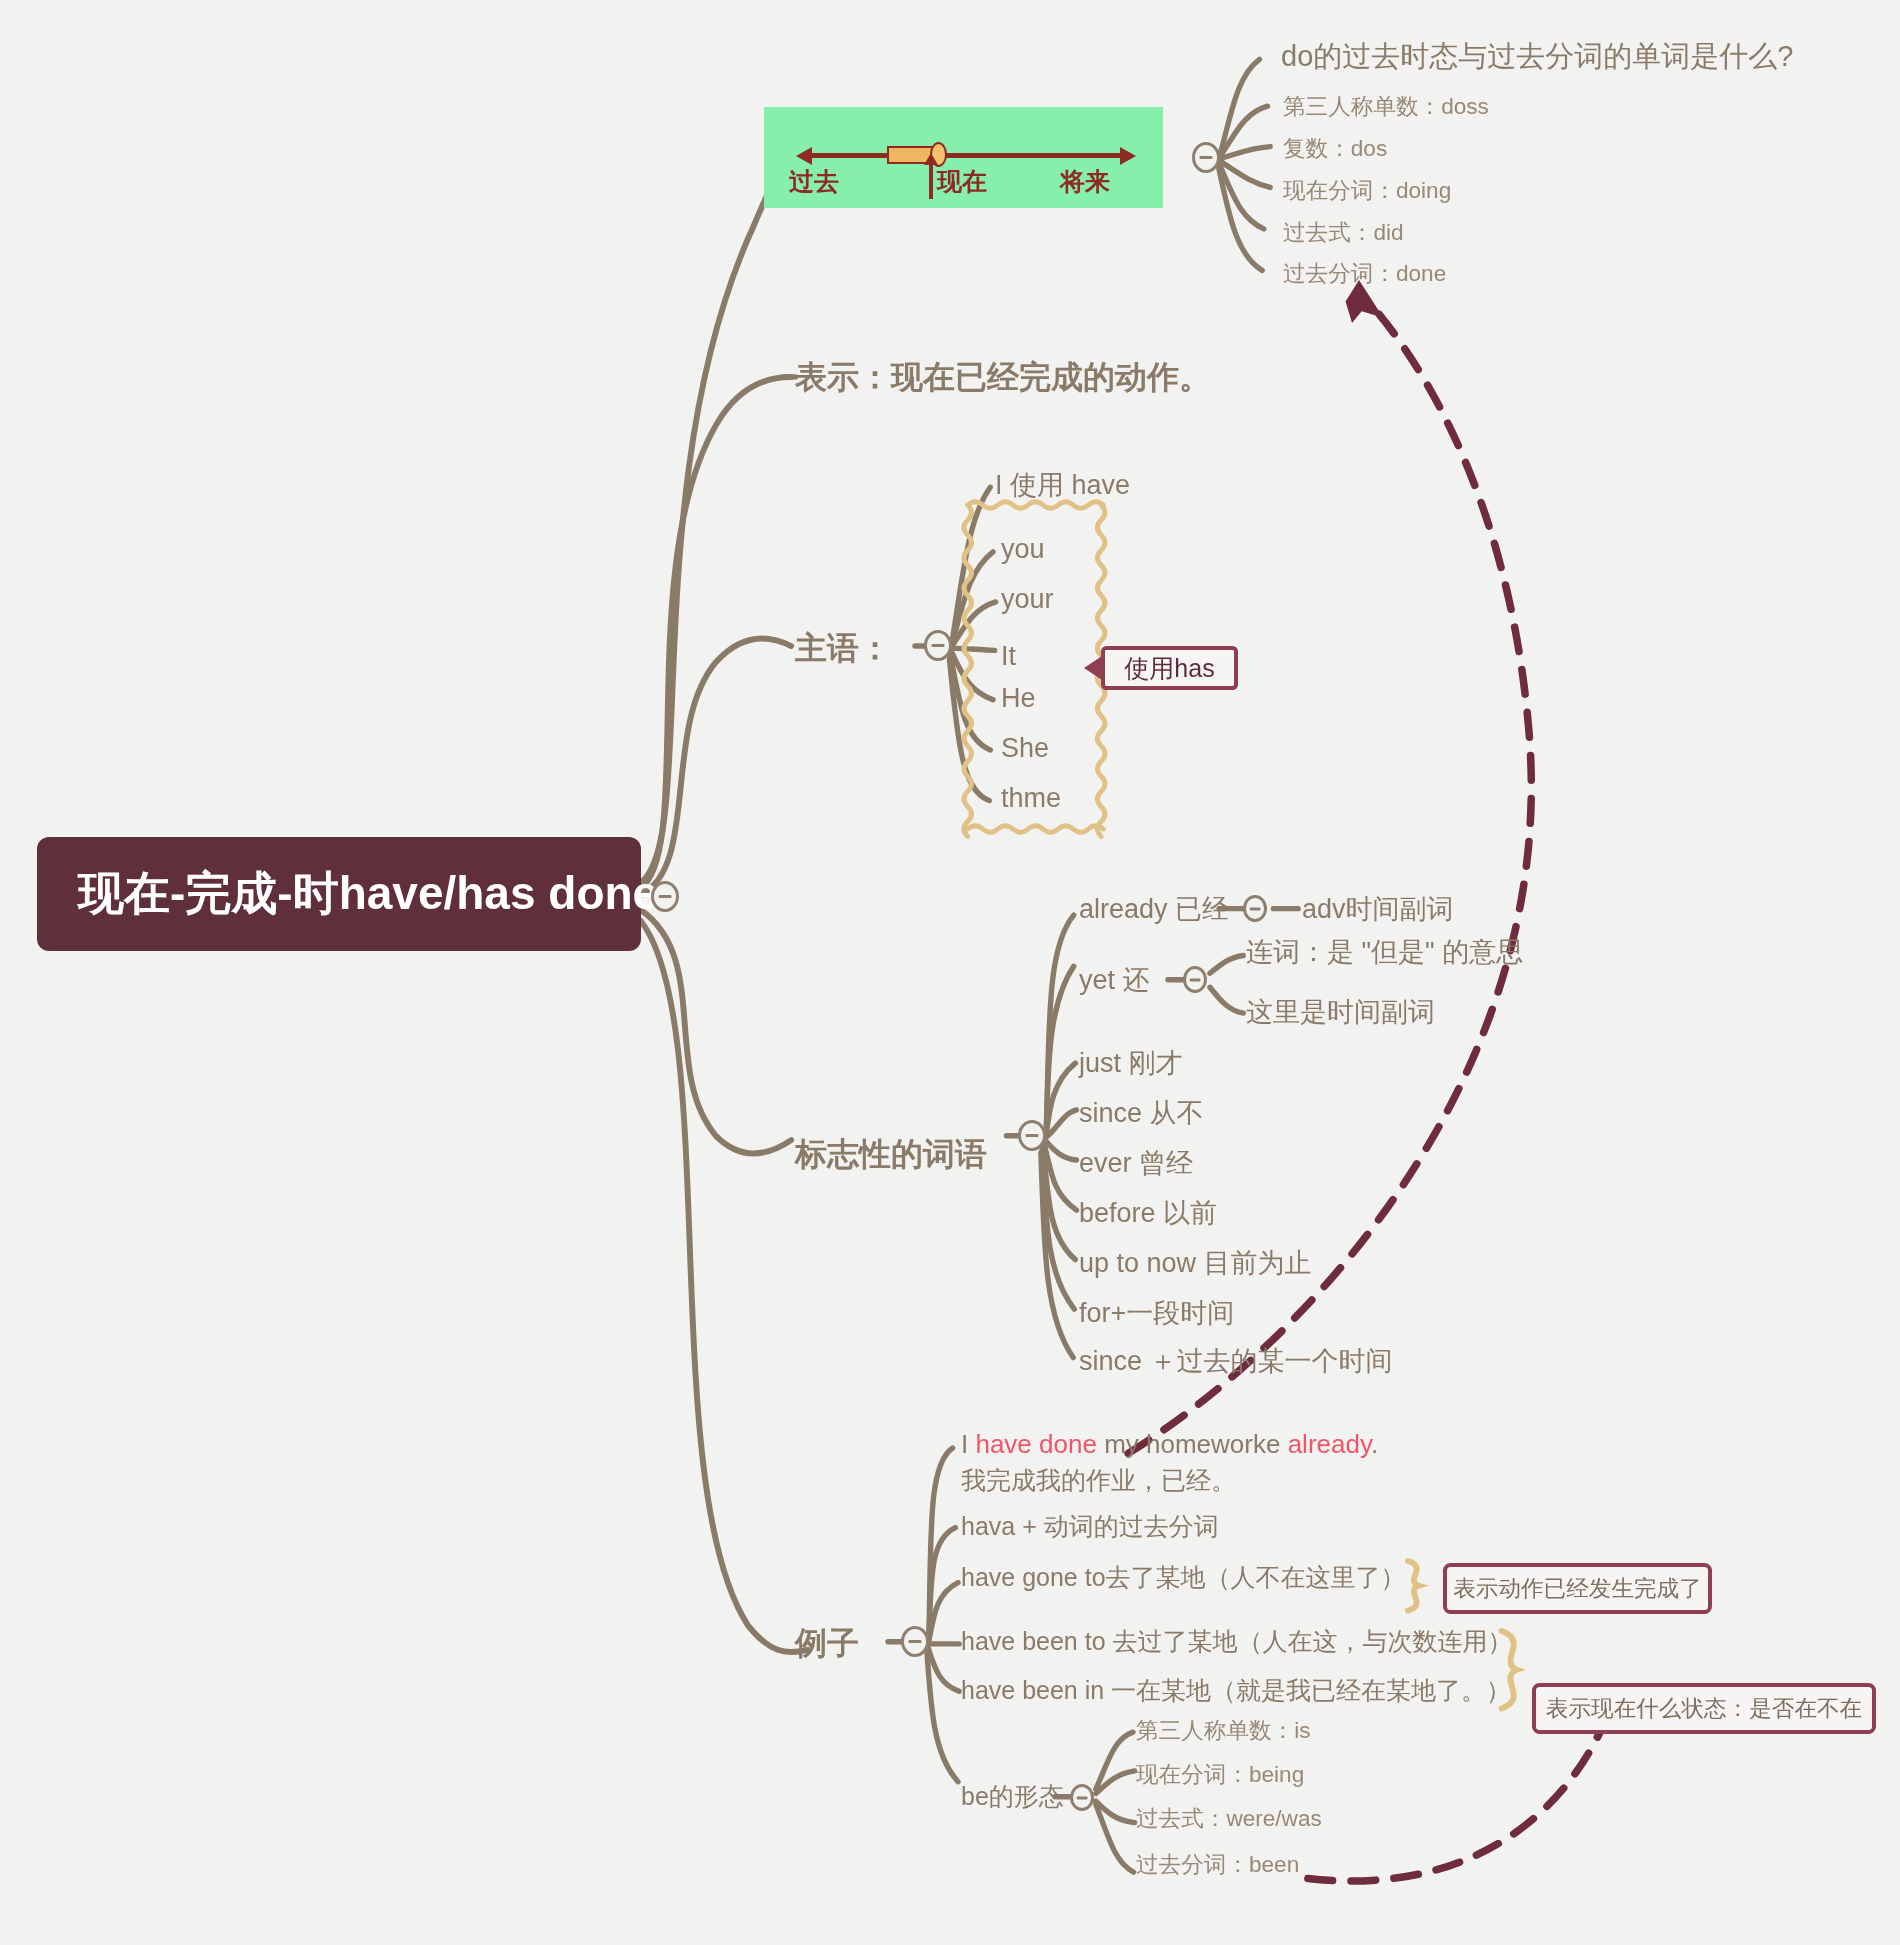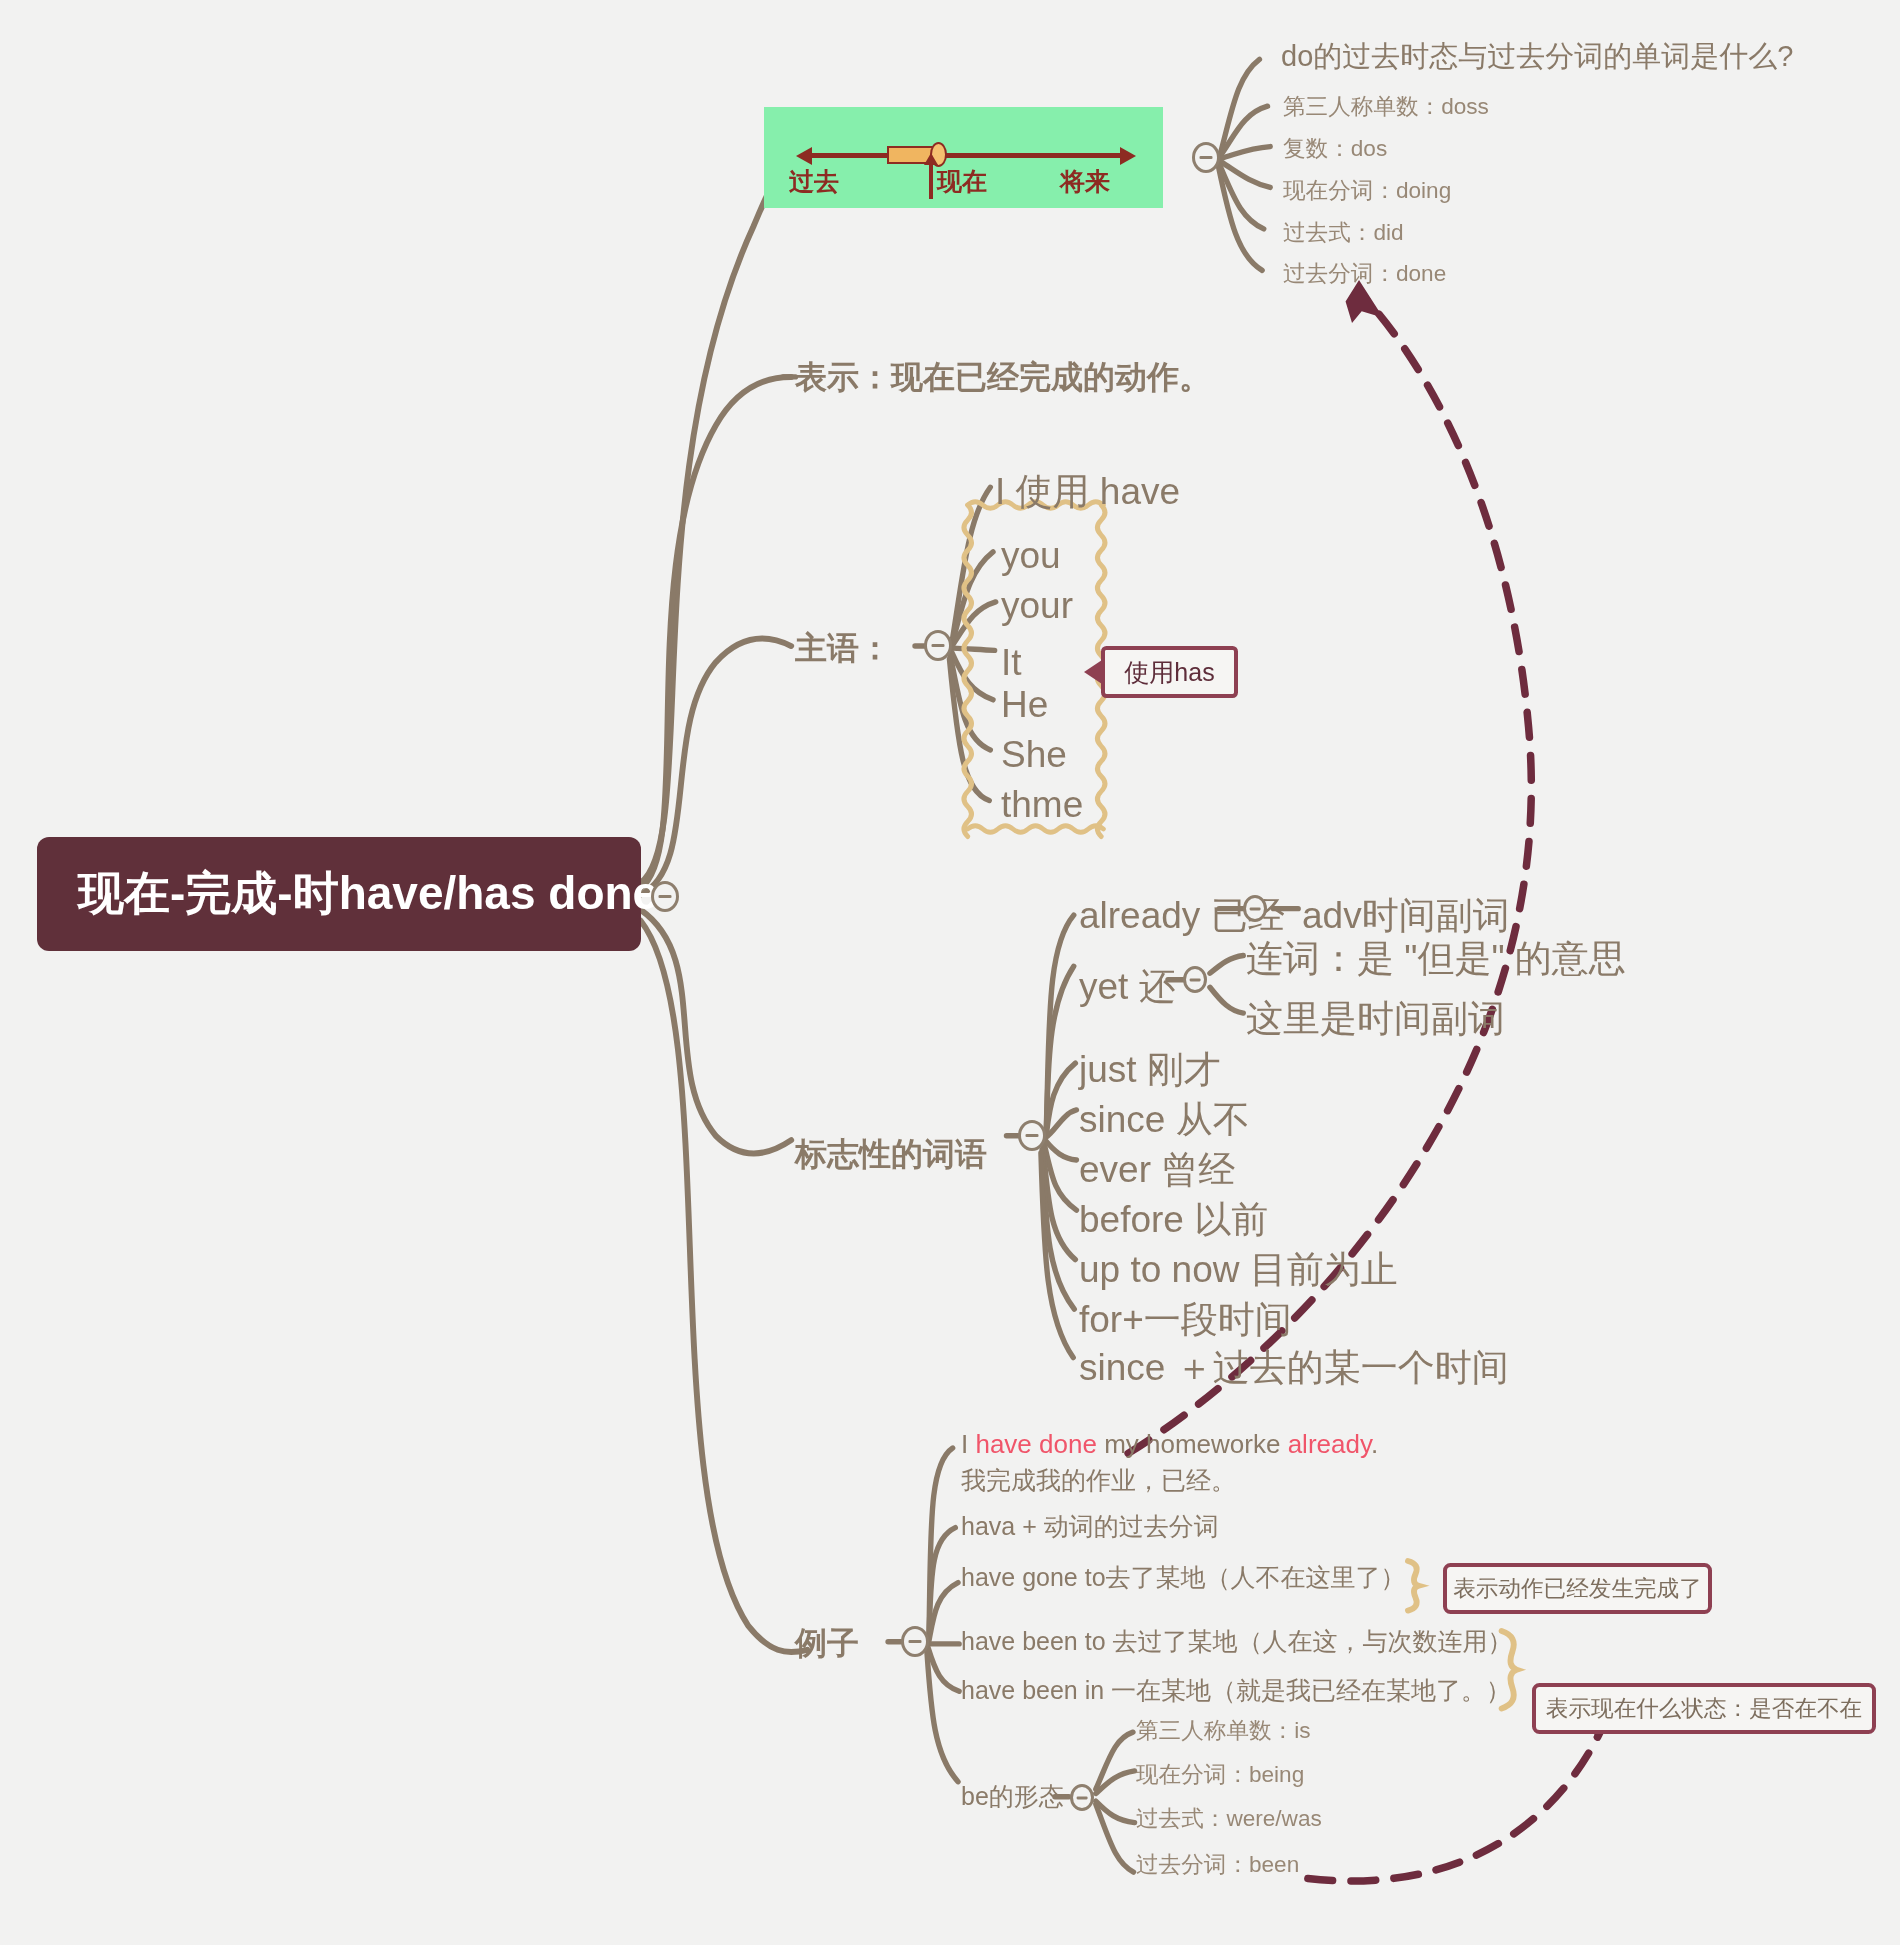--- a/index.html
+++ b/index.html
@@ -77,21 +77,21 @@
   }
   .toggle.sm::after { width: 10.8px; height: 3.2px; }
 
   
   .l1 {
     font-size: 32px;
     font-weight: bold;
     color: #8a7a68;
   }
   
-  .l2 { font-size: 37px; color: #8a7a68; }
+  .l2 { font-size: 27px; color: #8a7a68; }
   .l3 { font-size: 22.6px; color: #988876; }
   .l2b { font-size: 25px; color: #8a7a68; }
 
   
   #timeline-image {
     position: absolute;
     left: 764px;
     top: 107px;
     width: 399px;
     height: 101px;
@@ -181,21 +181,21 @@
     color: #5e2d3a;
     display: flex;
     align-items: center;
     justify-content: center;
     box-sizing: border-box;
   }
   #callout-has {
     left: 1101px;
     top: 646px;
     width: 137px;
-    height: 52px;
+    height: 44px;
     font-size: 25px;
   }
   #callout-has .tail {
     position: absolute;
     left: -21.5px;
     top: 50%;
     transform: translateY(-50%);
     width: 0; height: 0;
     border-top: 12.4px solid transparent;
     border-bottom: 12.4px solid transparent;

